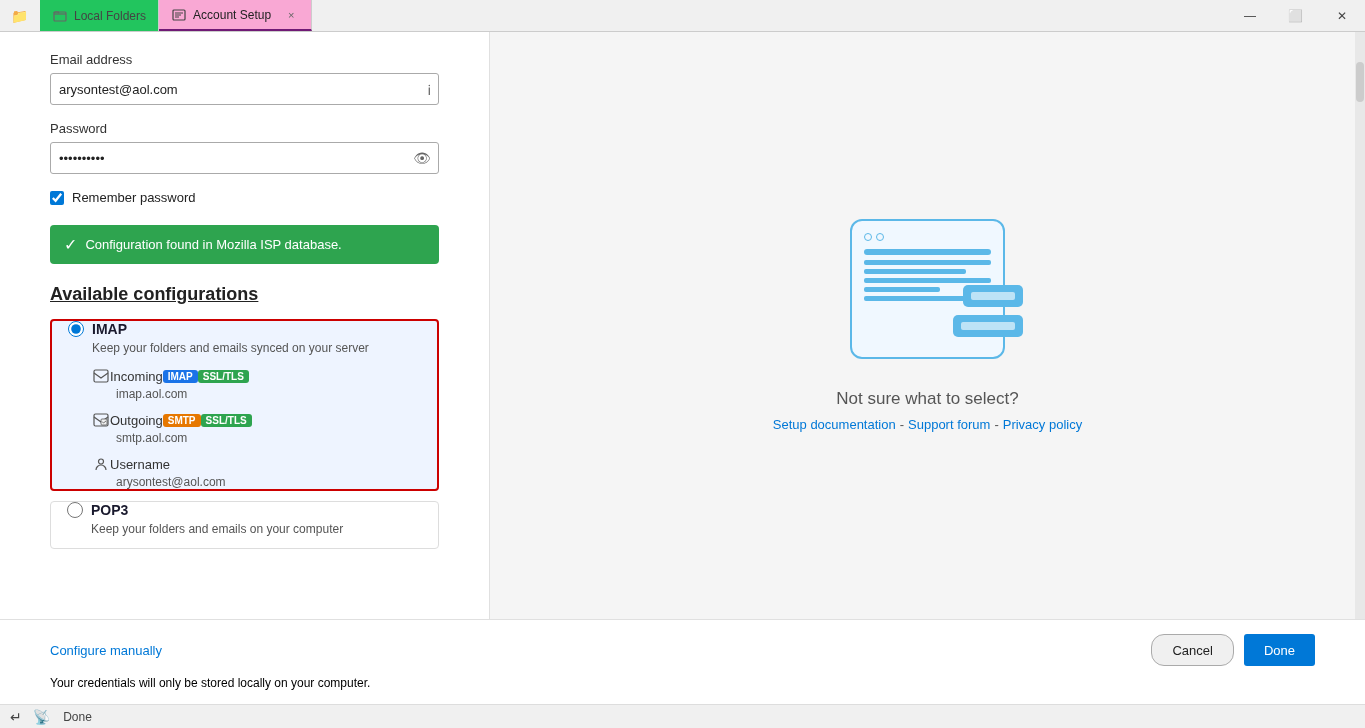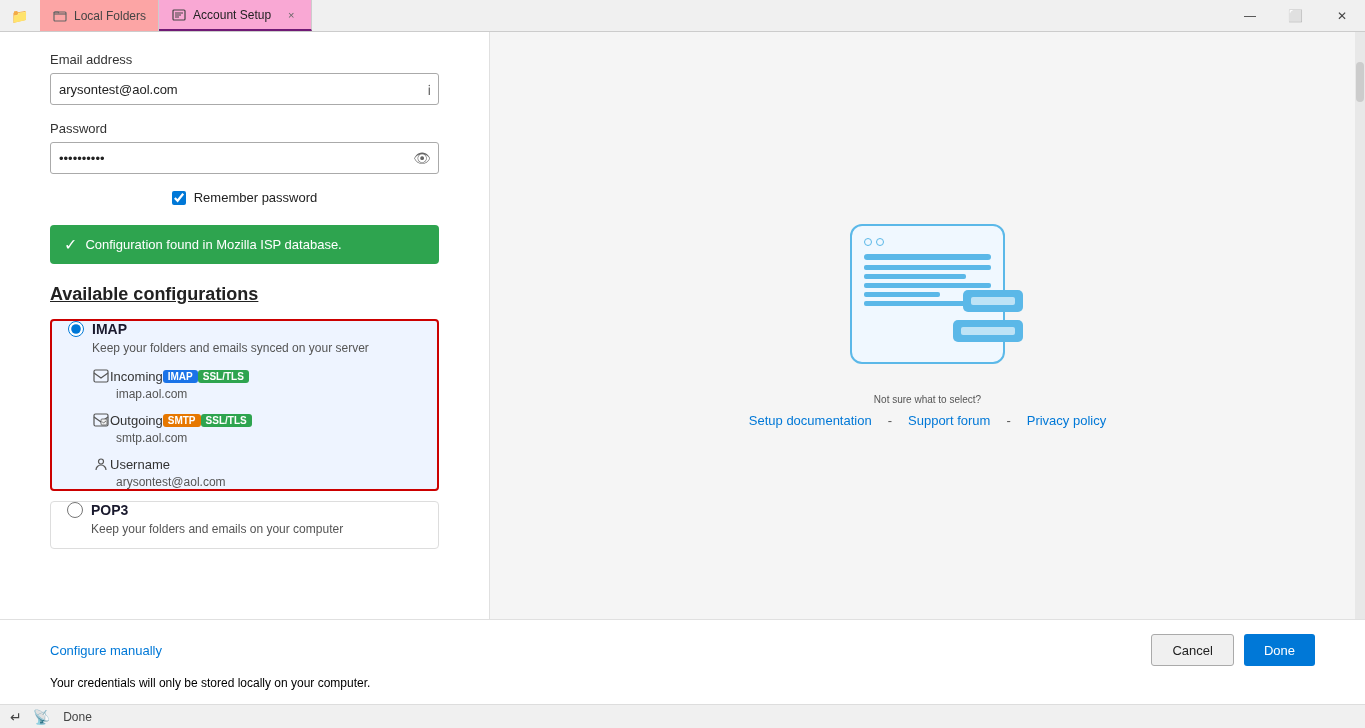--- a/index.html
+++ b/index.html
@@ -31,21 +31,21 @@
     }
     .tab {
       display: flex;
       align-items: center;
       padding: 0 12px;
       gap: 6px;
       font-size: 12px;
       cursor: pointer;
       border-right: 1px solid #ccc;
       height: 100%;
-      background: #fca5a5;
+      background: #22c55e;
       color: #444;
     }
     .tab.active {
       background: #f9a8d4;
       color: #222;
       border-bottom: 2px solid #701a75;
     }
     .tab-icon {
       width: 16px;
       height: 16px;
@@ -140,21 +140,20 @@
       color: #666;
       cursor: pointer;
       font-size: 14px;
     }
 
     .checkbox-row {
       display: flex;
       align-items: center;
       gap: 8px;
       margin-bottom: 20px;
-      justify-content: center;
     }
     .checkbox-row input[type="checkbox"] {
       width: 14px;
       height: 14px;
       accent-color: #0078d7;
     }
 
     .success-banner {
       background: #2ea44f;
       color: #fff;
@@ -284,21 +283,21 @@
     }
     .footer-right {
       display: flex;
       gap: 10px;
       margin-left: auto;
     }
     .btn-cancel {
       height: 32px;
       padding: 0 20px;
       border: 1px solid #aaa;
-      border-radius: 3px;
+      border-radius: 13px;
       background: #f0f0f0;
       font-size: 13px;
       cursor: pointer;
       color: #222;
     }
     .btn-done {
       height: 32px;
       padding: 0 20px;
       border: none;
       border-radius: 3px;
@@ -387,26 +386,26 @@
       width: 100%;
       height: 8px;
       background: #fff;
       border-radius: 2px;
       opacity: 0.6;
     }
 
     .help-text {
       text-align: center;
       color: #555;
-      font-size: 10px;
+      font-size: 17px;
       margin-bottom: 8px;
     }
     .help-links {
       display: flex;
-      gap: 12px;
+      gap: 0;
       font-size: 13px;
       color: #0078d7;
       text-align: center;
     }
     .help-link {
       color: #0078d7;
       cursor: pointer;
       text-decoration: none;
     }
     .help-sep {

